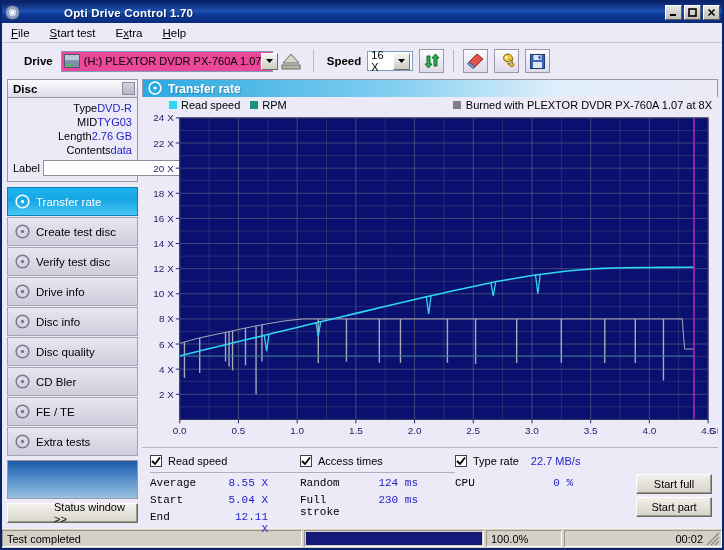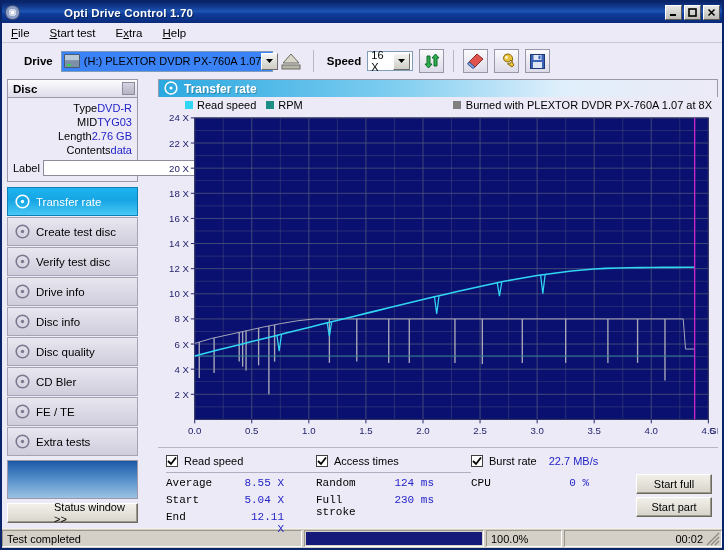--- a/index.html
+++ b/index.html
@@ -61,21 +61,21 @@
   
   .drivebar {
     height: 36px; flex: 0 0 36px;
     display: flex; align-items: center;
     padding: 0 6px; gap: 6px;
     background: #eceaf6;
   }
   .drive-label { font-weight: bold; font-size: 11.5px; margin-right: 2px; padding-left: 16px; }
   .drive-select {
     width: 212px; height: 21px;
-    background: #3b82f6; border: 1px solid #7f9db9;
+    background: #ec4899; border: 1px solid #7f9db9;
     display: flex; align-items: center; padding-left: 2px;
     position: relative;
   }
   .drive-ico {
     width: 16px; height: 14px; flex: 0 0 auto; margin-right: 4px;
     background: linear-gradient(to bottom,#b9c7d8 0 45%,#7d8fa6 46% 100%);
     border: 1px solid #4a5a70; border-radius: 1px;
     position: relative;
   }
   .drive-ico:after {
@@ -98,21 +98,21 @@
   }
   .tbtn.framed { border:1px solid #9a98a8; background:linear-gradient(to bottom,#fbfbfd,#dcdae8); }
   .speed-label { font-weight:bold; font-size:11.5px; margin-left:4px; }
   .speed-select {
     width: 46px; height: 20px; background:#fff; border:1px solid #7f9db9;
     display:flex;align-items:center; padding-left:3px;
   }
   .speed-txt { flex:1 1 auto; font-size:11px; }
   .sep { width:1px; height:22px; background:#b9b7c6; margin:0 3px; }
   
-  .body { flex:1 1 auto; display:flex; padding: 0 4px 0 5px; gap:20px; min-height:0; }
+  .body { flex:1 1 auto; display:flex; padding: 0 4px 0 5px; gap:4px; min-height:0; }
   
   .sidebar { width:131px; flex:0 0 131px; display:flex; flex-direction:column; }
   .disc-head {
     height:18px; background:linear-gradient(to bottom,#fcfcfe,#dedcea);
     border:1px solid #9a98a8; border-bottom:none;
     display:flex; align-items:center; padding-left:5px; font-weight:bold; font-size:11.5px;
     position:relative;
   }
   .disc-head .sqbtn {
     position:absolute; right:2px; top:2px; width:13px; height:13px;
@@ -641,21 +641,21 @@
             </div>
           </div>
 
           <div class="rescol c3">
             <div class="chk-row">
               <span class="chk">
                 <svg width="10" height="10" viewBox="0 0 10 10">
                     <path d="M1 5 L4 8 L9 1.5" stroke="#000" stroke-width="1.8" fill="none"></path>
                   </svg>
               </span>
-              <span class="chk-label">Burst rate</span>
+              <span class="chk-label">Type rate</span>
               <span class="burst-val">22.7 MB/s</span>
             </div>
             <div class="underline" style="visibility:hidden"></div>
             <div class="kv">
               <span class="k">CPU</span>
               <span class="v rt">0 %</span>
             </div>
           </div>
         </div>
 

